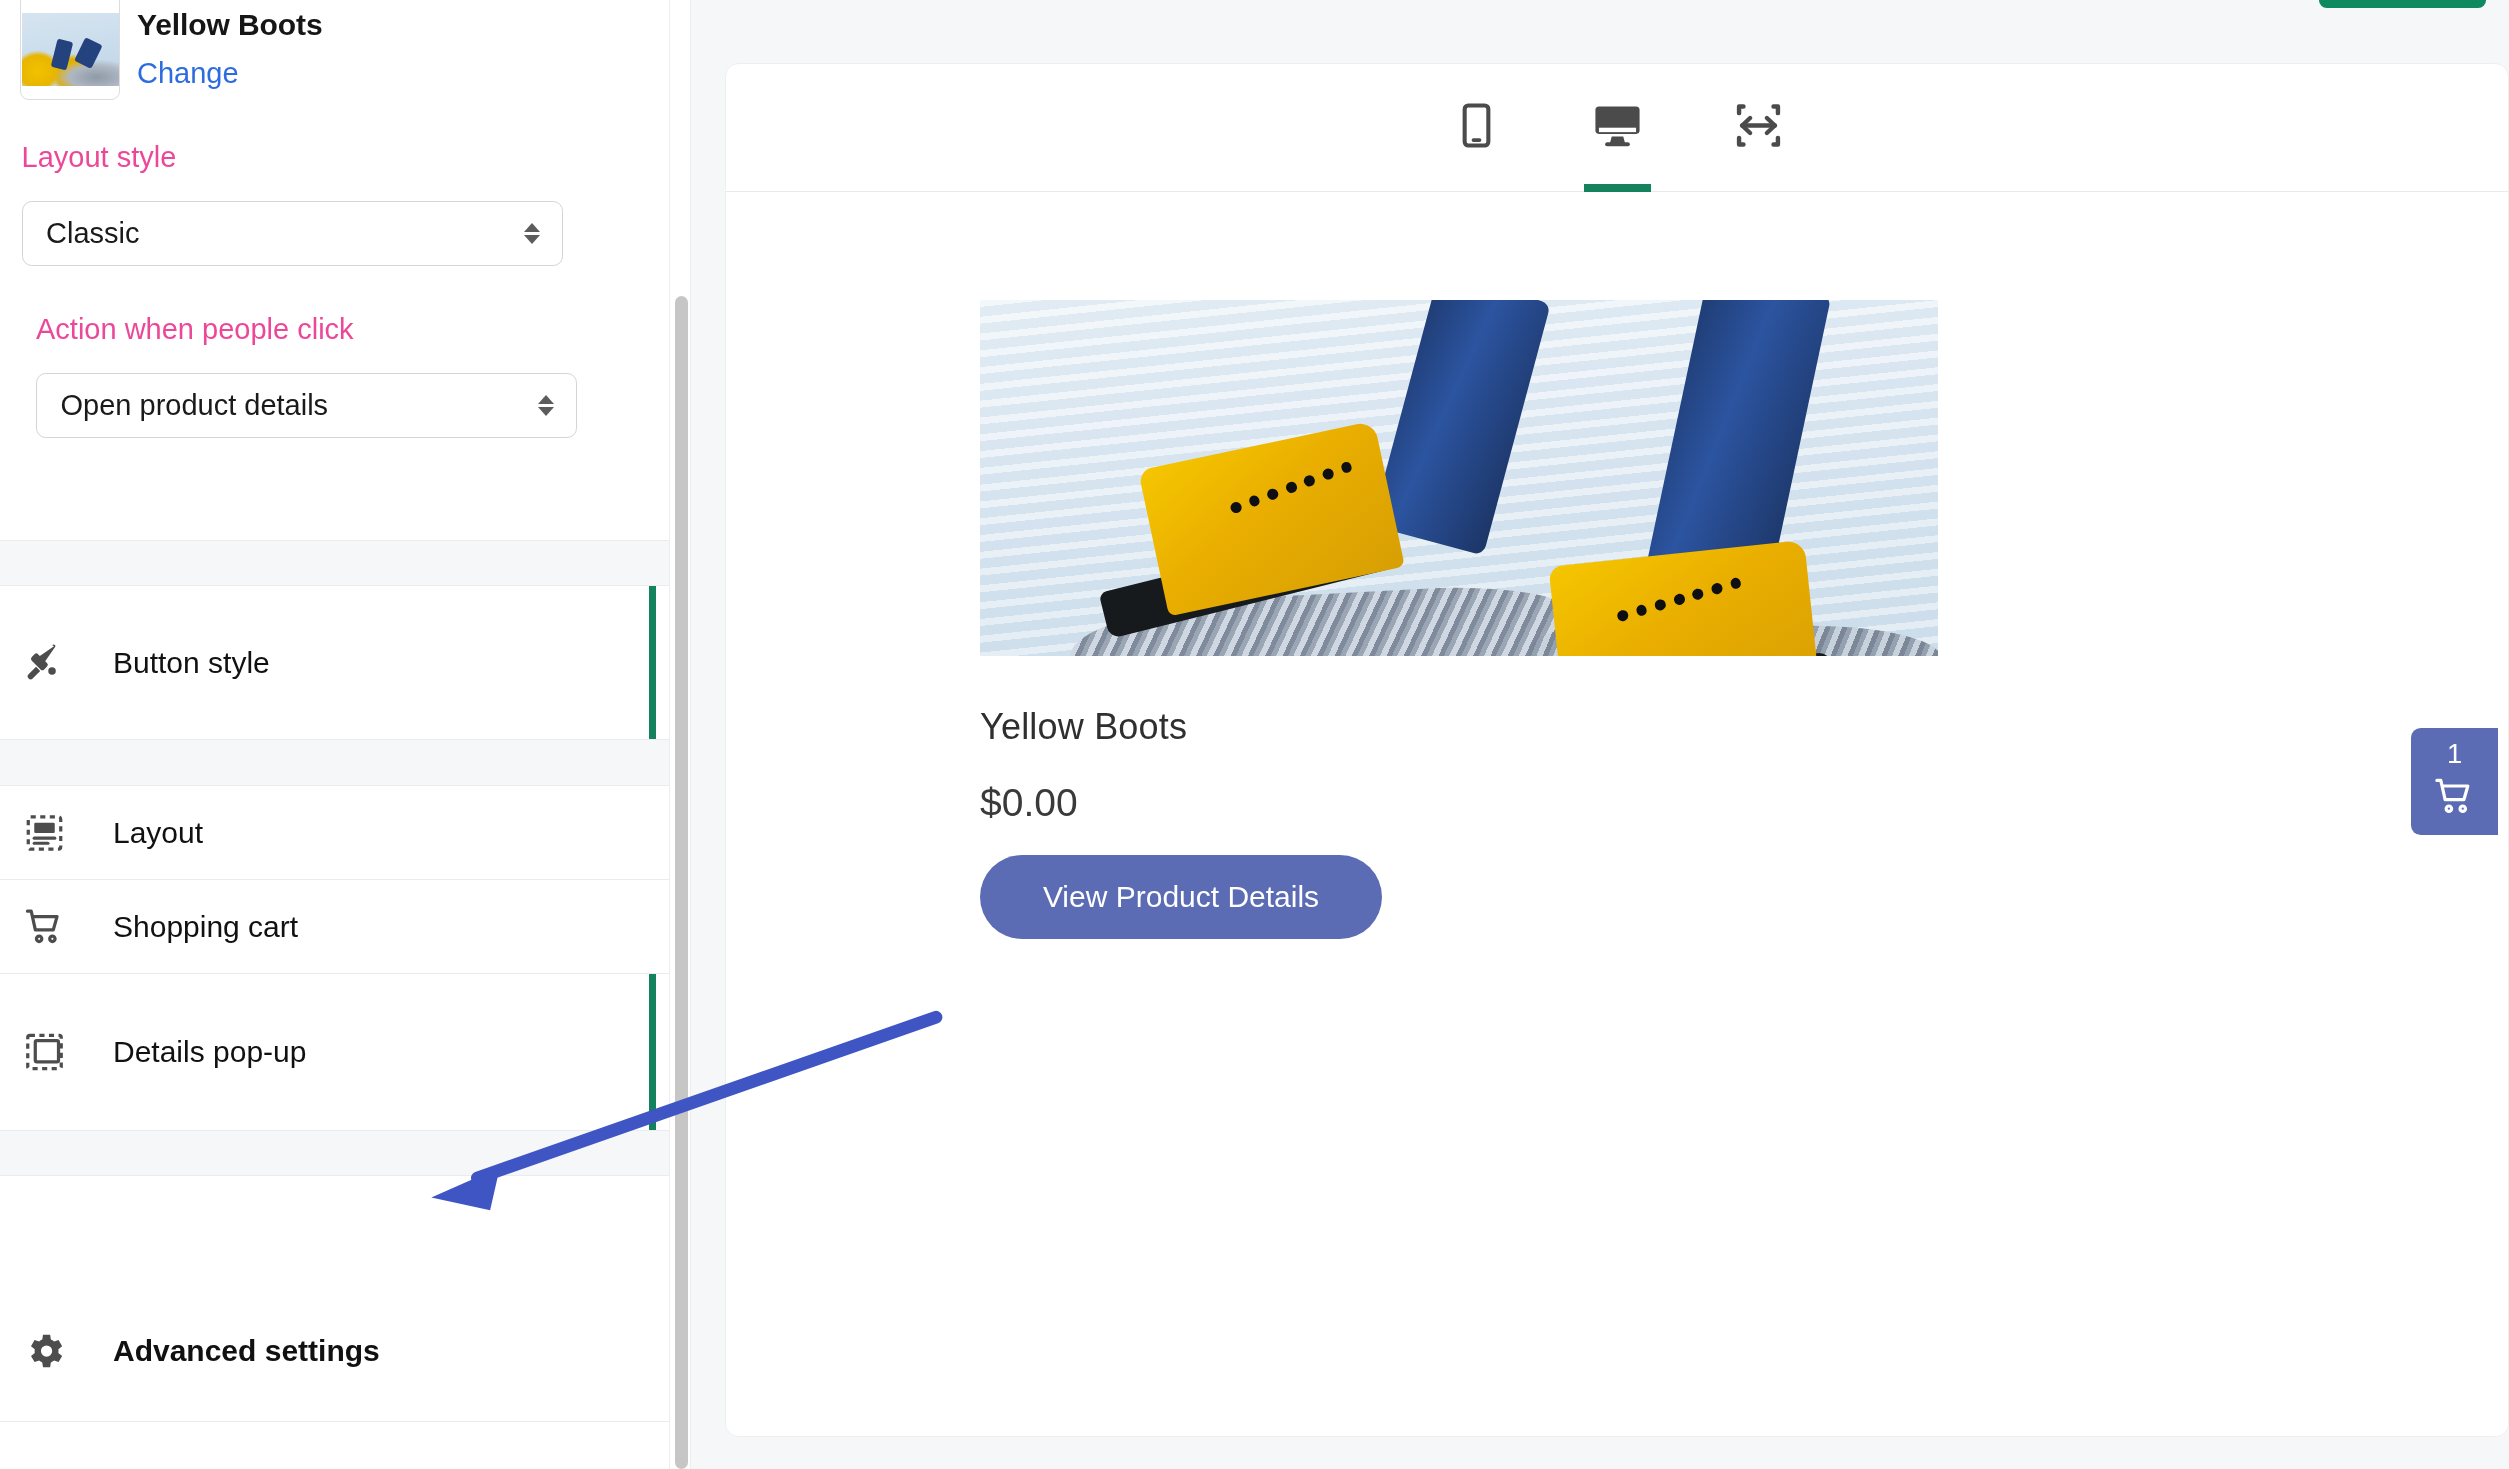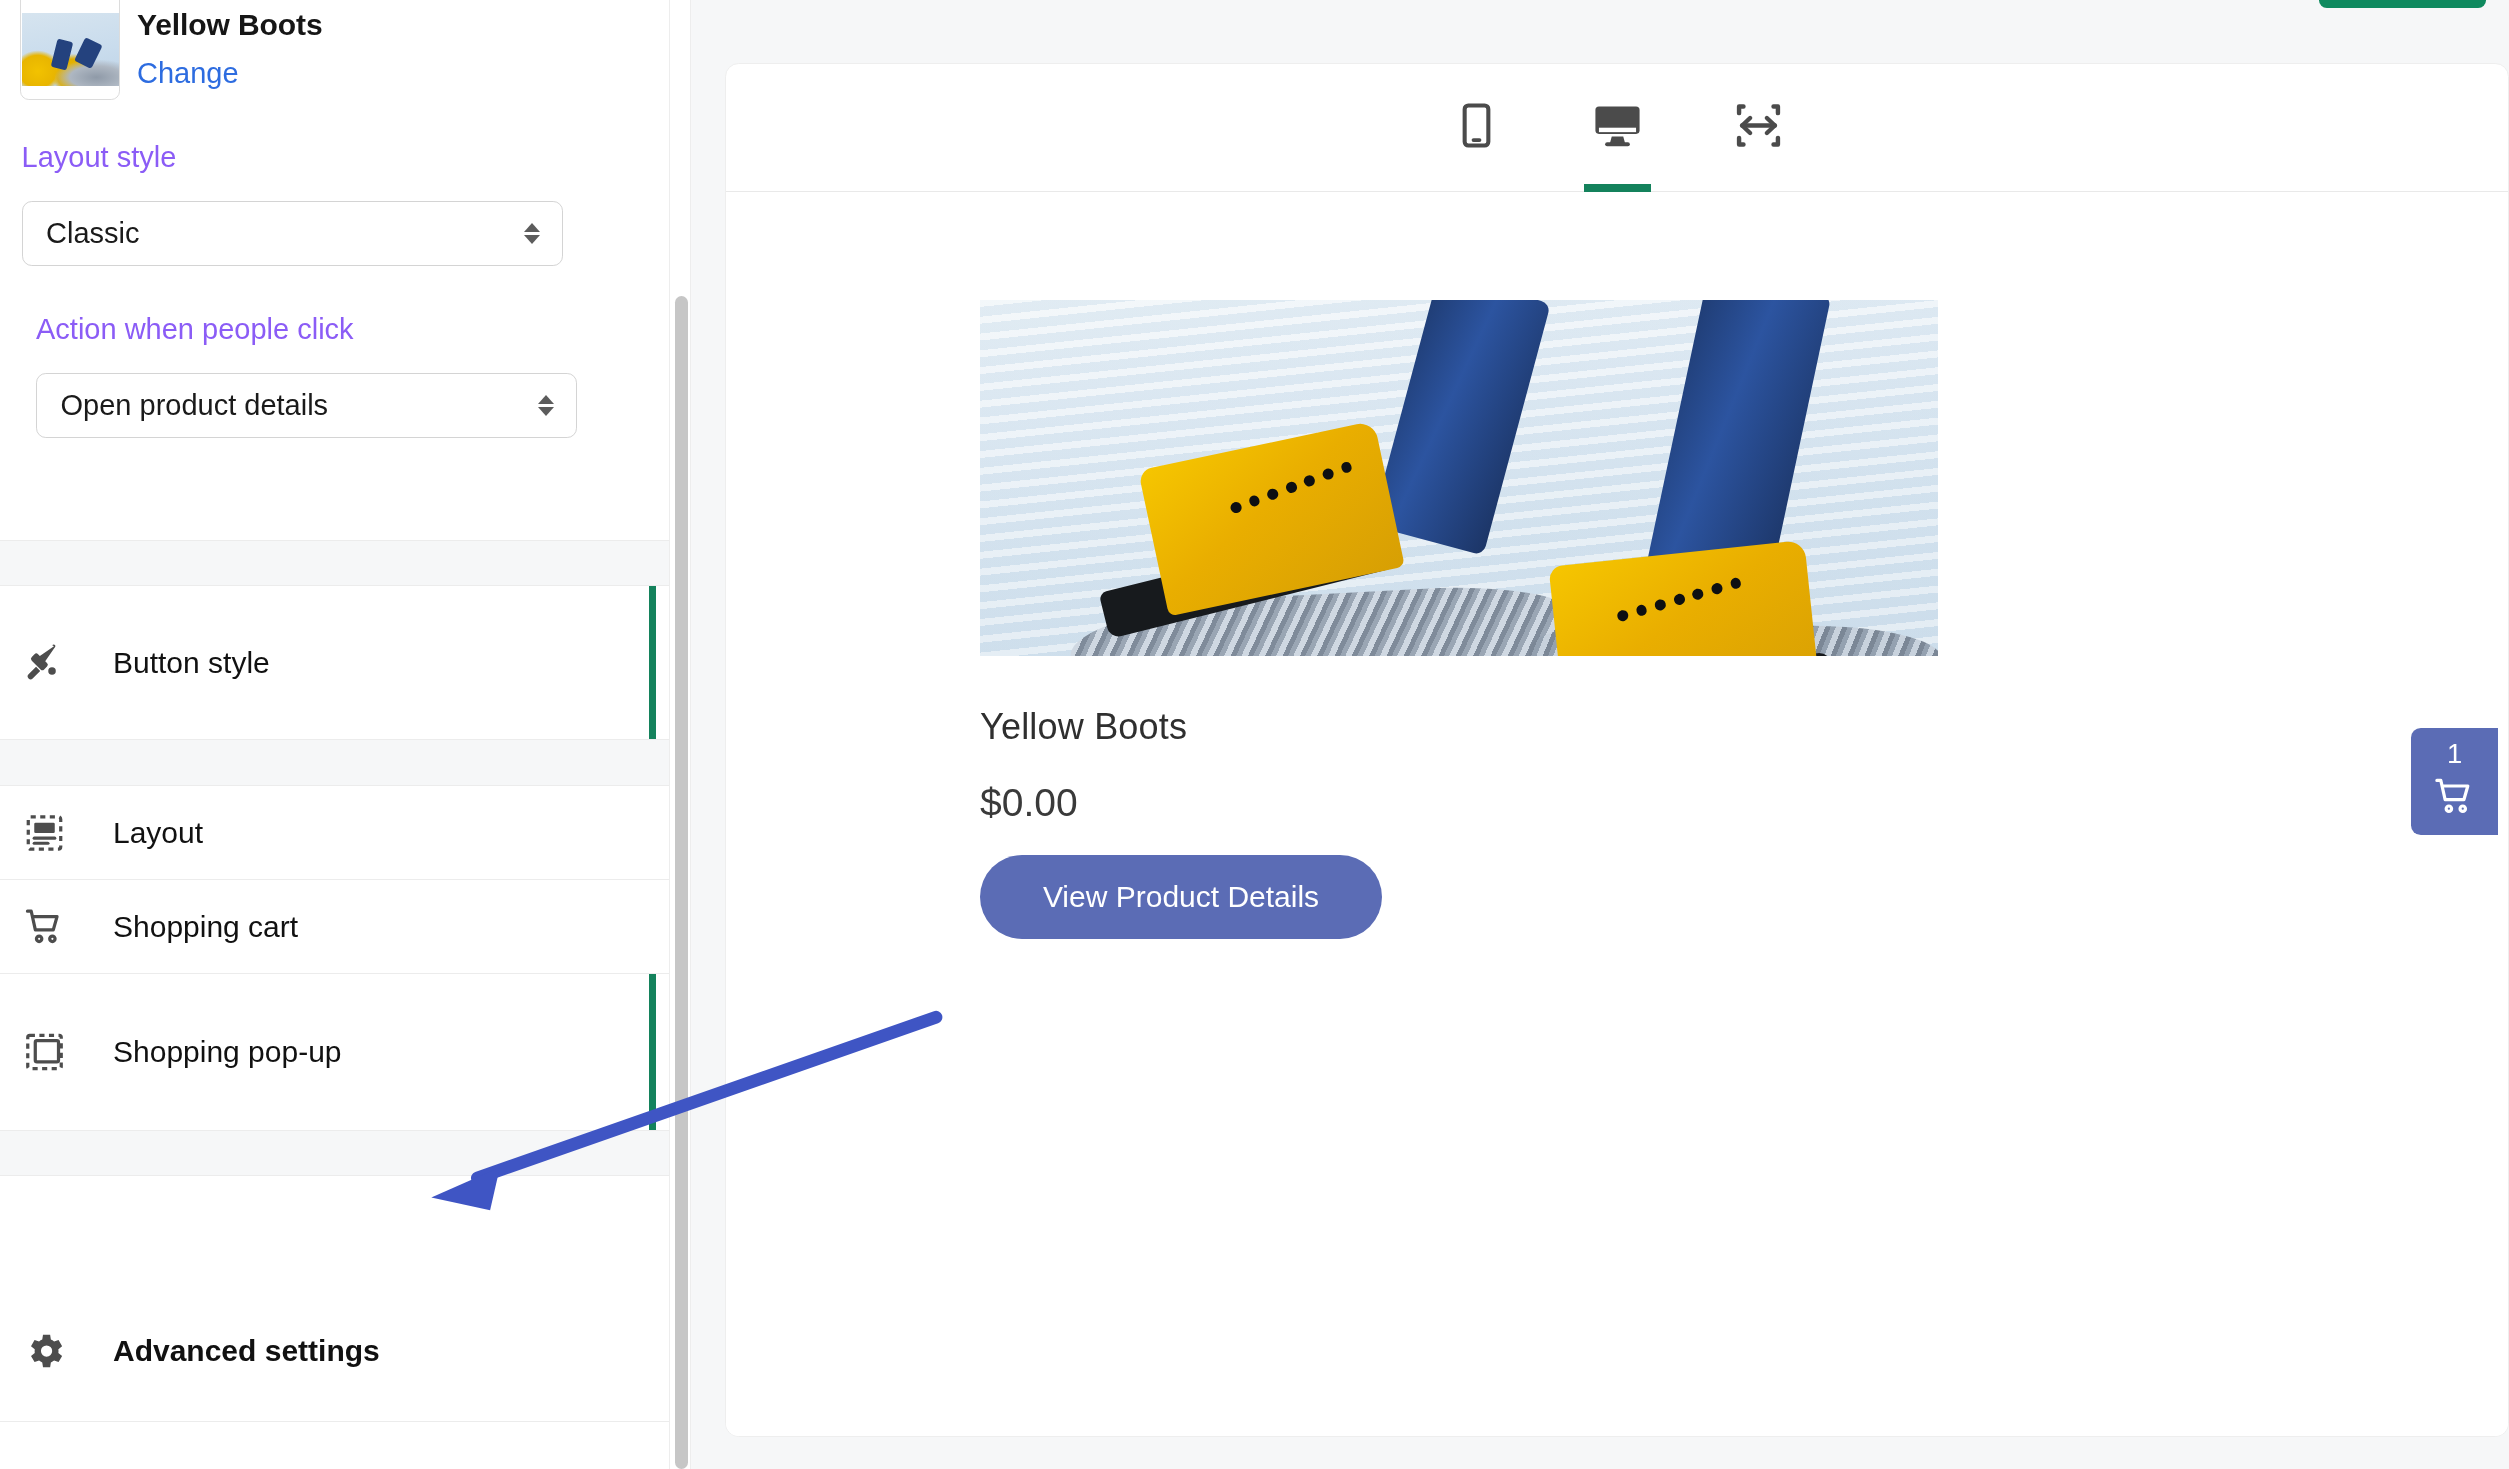--- a/index.html
+++ b/index.html
@@ -96,21 +96,21 @@
   
   .field-block {
     position: absolute;
     left: 0;
     width: 669px;
     background: #ffffff;
     padding: 0 21.6px;
   }
   .field-label {
     font-size: 29px;
-    color: #8b5cf6;
+    color: #ec4899;
     line-height: 1;
   }
   .select-box {
     position: relative;
     margin-top: 29px;
     width: 541px;
     height: 65px;
     border: 1px solid #d4d4d4;
     border-radius: 9.8px;
     background: #ffffff;
@@ -526,21 +526,21 @@
     </div>
     <div class="row-divider" style="top:973px;"></div>
 
     <div class="nav-row" style="top:974px; height:156px;">
       <span class="nav-icon">
         <svg width="41" height="41" viewBox="0 0 24 24" fill="none" stroke="currentColor" stroke-width="1.9">
           <rect x="2.2" y="2.2" width="19.6" height="19.6" rx="1.2" stroke-dasharray="3 2.6"></rect>
           <rect x="6.6" y="5.4" width="13.6" height="12.4" rx="1" stroke-dasharray="0"></rect>
         </svg>
       </span>
-      <span class="nav-label">Shopping pop-up</span>
+      <span class="nav-label">Details pop-up</span>
       <span class="nav-accent"></span>
     </div>
 
     <div class="gap-sep" style="top:1130px; height:46px;"></div>
 
     <div class="nav-row" style="top:1228px; height:245px;font-weight:bold;">
       <span class="nav-icon">
         <svg width="45" height="45" viewBox="0 0 24 24" fill="currentColor">
           <path d="M19.4 13a7.8 7.8 0 0 0 0-2l2-1.6-1.9-3.3-2.4.8a7.6 7.6 0 0 0-1.7-1L15 3.3h-3.8l-.4 2.6a7.6 7.6 0 0 0-1.7 1l-2.4-.8L4.8 9.4 6.8 11a7.8 7.8 0 0 0 0 2l-2 1.6 1.9 3.3 2.4-.8a7.6 7.6 0 0 0 1.7 1l.4 2.6H15l.4-2.6a7.6 7.6 0 0 0 1.7-1l2.4.8 1.9-3.3zM13.1 15a3 3 0 1 1 0-6 3 3 0 0 1 0 6z"></path>
         </svg>

